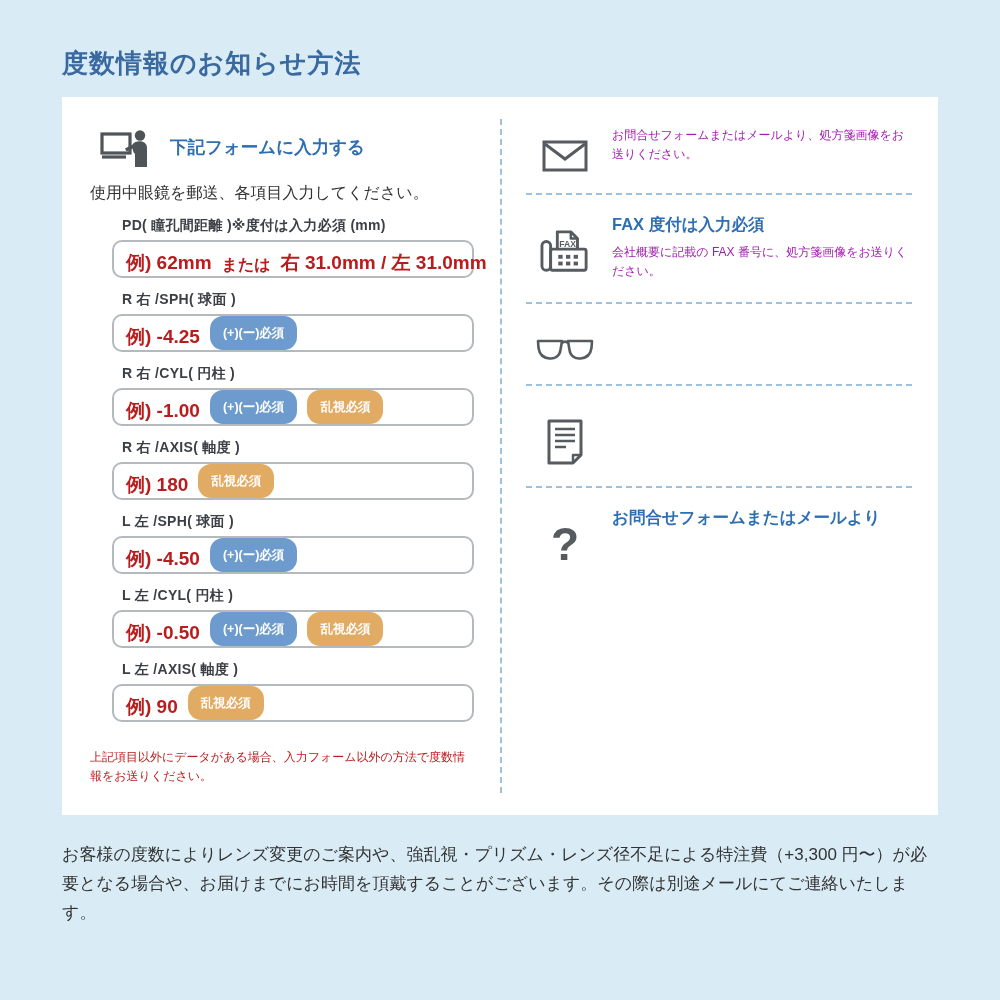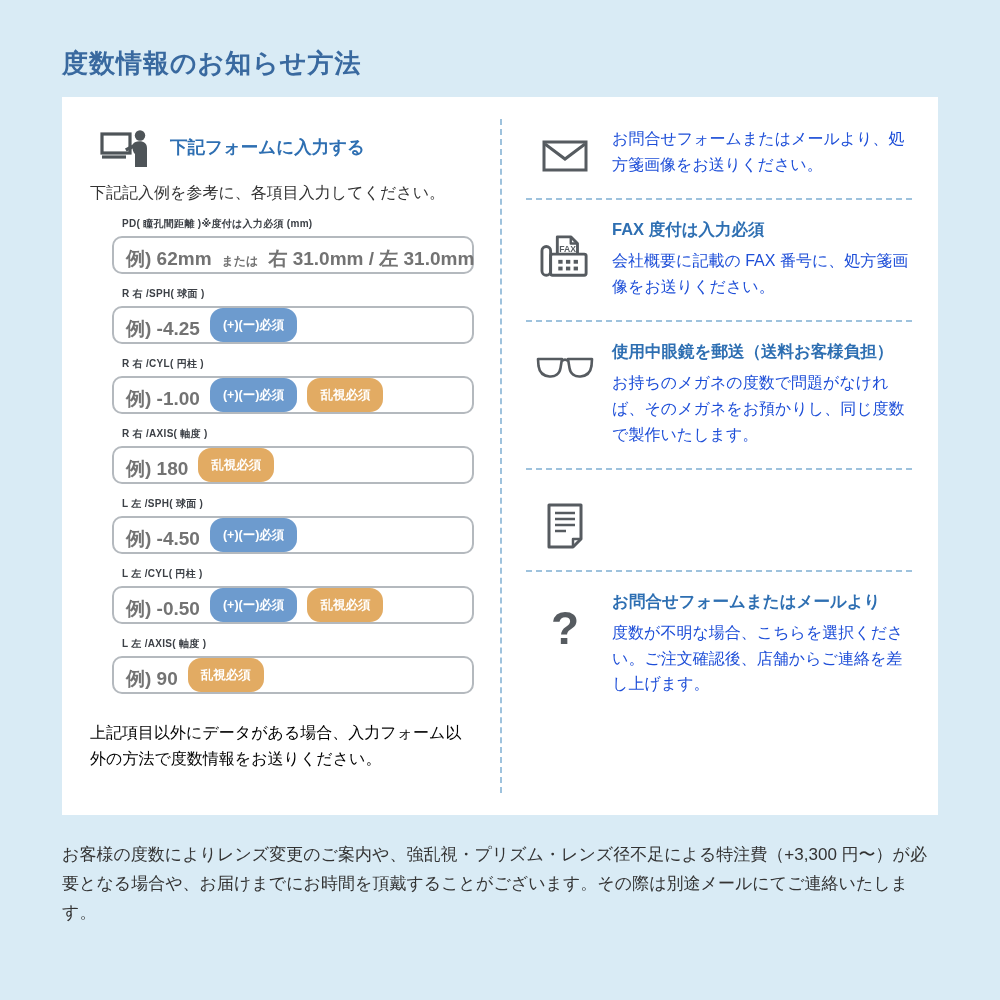--- a/index.html
+++ b/index.html
@@ -27,45 +27,45 @@
   .vdivider { border-left:2px dashed #9ec2dd; margin:22px 0; }
 
   
   .form-header { display:flex; align-items:center; gap:18px; margin:4px 0 16px 10px; }
   .form-header .icon { flex:none; display:flex; }
   .form-title { font-size:17.5px; font-weight:bold; color:#2e6fb2; }
   .form-note { font-size:16px; color:#333; margin:0 0 10px 0; }
   .fields { margin-left:22px; margin-right:2px; }
   .field-group { margin-top:13px; }
   .field-label {
-    font-size:10px; font-weight:bold; color:#3c4046;
+    font-size:14px; font-weight:bold; color:#3c4046;
     margin:0 0 5px 10px; letter-spacing:0.3px;
   }
   .field-box {
     background:#fff; border:2px solid #b4b9be; border-radius:10px;
     height:38px; display:flex; align-items:center; gap:10px; padding:0 12px;
   }
-  .example { color:#737373; font-weight:bold; font-size:19px; white-space:nowrap;margin-top:8px; }
-  .example.small { font-size:12px; padding-top:4px;text-align:center; }
+  .example { color:#b91c1c; font-weight:bold; font-size:19px; white-space:nowrap;margin-top:8px; }
+  .example.small { font-size:16px; padding-top:4px;text-align:center; }
   .pill {
     display:inline-flex; align-items:center; justify-content:center;
     height:15px; border-radius:13px; padding:17px 13px;
     color:#fff; font-size:12.5px; font-weight:bold; white-space:nowrap;
   }
   .pill.blue { background:#6d9bce; }
   .pill.orange { background:#e2ab63; }
-  .form-footnote { font-size:16px; line-height:1.6; color:#000000; margin:26px 0 0 0; }
+  .form-footnote { font-size:12px; line-height:1.6; color:#b91c1c; margin:26px 0 0 0; }
 
   
   .method { display:flex; gap:14px; padding:19px 0 21px 6px; }
   .method + .method { border-top:2px dashed #9ec2dd; }
   .method-icon { width:66px; flex:none; display:flex; justify-content:center; padding-top:14px; }
   .method-text { flex:1; min-width:0; }
   .method-title { font-size:16.5px; font-weight:bold; color:#2e6fb2; margin-bottom:7px; }
-  .method-body { font-size:16px; color:#1d4ed8; line-height:1.6; }
+  .method-body { font-size:12px; color:#a21caf; line-height:1.6; }
   .qmark { font-size:46px; font-weight:bold; color:#565b60; line-height:1; }
 
   .footer {
     font-size:17px; line-height:1.7; color:#333; margin-top:26px; width:876px;
   }
 </style>
 </head>
 <body>
 
 <div class="page">
@@ -78,21 +78,21 @@
           <svg width="52" height="40" viewBox="0 0 52 40">
             <rect x="2" y="7" width="28" height="19" fill="none" stroke="#4e5458" stroke-width="3.2"></rect>
             <line x1="2" y1="30" x2="26" y2="30" stroke="#4e5458" stroke-width="3.2"></line>
             <circle cx="40" cy="8.5" r="5.2" fill="#4e5458"></circle>
             <path d="M33,17 C34,15.2 36.5,14.2 39.5,14.2 C44,14.2 47,16.5 47,21 L47,40 L35,40 L35,27 C33.2,25.5 31.8,21.5 33,17 Z" fill="#4e5458"></path>
             <path d="M35.5,16 L25,21.5 L26.6,24.6 L37,19.5 Z" fill="#4e5458"></path>
           </svg>
         </span>
         <span class="form-title">下記フォームに入力する</span>
       </div>
-      <p class="form-note">下記記入例を参考に、各項目入力してください。</p>
+      <p class="form-note">使用中眼鏡を郵送、各項目入力してください。</p>
       <div class="fields">
           <div class="field-group">
             <div class="field-label">PD( 瞳孔間距離 )※度付は入力必須 (mm)</div>
             <div class="field-box">
               <span class="example">例) 62mm</span>
               <span class="example small">または</span>
               <span class="example">右 31.0mm / 左 31.0mm</span>
             </div>
           </div>
           <div class="field-group">
@@ -181,43 +181,38 @@
           </div>
         </div>
         <div class="method">
           <div class="method-icon">
             <svg width="58" height="26" viewBox="0 0 58 26">
               <path d="M2,4 L26,4 L24.5,13 C23.5,19 19,22 13.5,21.5 C7,21 3.5,17.5 2.5,11 Z" fill="none" stroke="#565b60" stroke-width="2.6" stroke-linejoin="round"></path>
               <path d="M56,4 L32,4 L33.5,13 C34.5,19 39,22 44.5,21.5 C51,21 54.5,17.5 55.5,11 Z" fill="none" stroke="#565b60" stroke-width="2.6" stroke-linejoin="round"></path>
               <path d="M26,6 Q29,3 32,6" fill="none" stroke="#565b60" stroke-width="2.6"></path>
             </svg>
           </div>
-          <div class="method-text">
-            <div class="method-title">使用中眼鏡を郵送（送料お客様負担）</div>
-            <div class="method-body">お持ちのメガネの度数で問題がなければ、そのメガネをお預かりし、同じ度数で製作いたします。</div>
-          </div>
         </div>
         <div class="method">
           <div class="method-icon">
             <svg width="38" height="46" viewBox="0 0 38 46">
               <path d="M3,2 L35,2 L35,36 L27,44 L3,44 Z" fill="none" stroke="#565b60" stroke-width="3" stroke-linejoin="round"></path>
               <path d="M35,36 L27,36 L27,44" fill="none" stroke="#565b60" stroke-width="2.5" stroke-linejoin="round"></path>
               <line x1="9" y1="10" x2="29" y2="10" stroke="#565b60" stroke-width="2.5"></line>
               <line x1="9" y1="16" x2="29" y2="16" stroke="#565b60" stroke-width="2.5"></line>
               <line x1="9" y1="22" x2="29" y2="22" stroke="#565b60" stroke-width="2.5"></line>
               <line x1="9" y1="28" x2="20" y2="28" stroke="#565b60" stroke-width="2.5"></line>
             </svg>
           </div>
         </div>
         <div class="method">
           <div class="method-icon">
             <span class="qmark">?</span>
           </div>
           <div class="method-text">
             <div class="method-title">お問合せフォームまたはメールより</div>
-            <div class="method-body">度数が不明な場合、こちらを選択ください。ご注文確認後、店舗からご連絡を差し上げます。</div>
           </div>
         </div>
       </div>
   </div>
 
   <p class="footer">お客様の度数によりレンズ変更のご案内や、強乱視・プリズム・レンズ径不足による特注費（+3,300 円〜）が必要となる場合や、お届けまでにお時間を頂戴することがございます。その際は別途メールにてご連絡いたします。</p>
 </div>
 
 </body></html>

